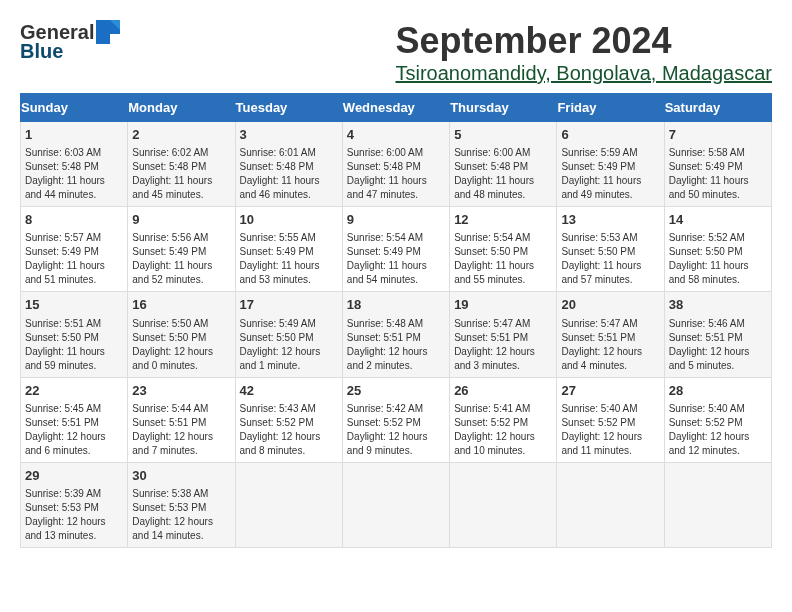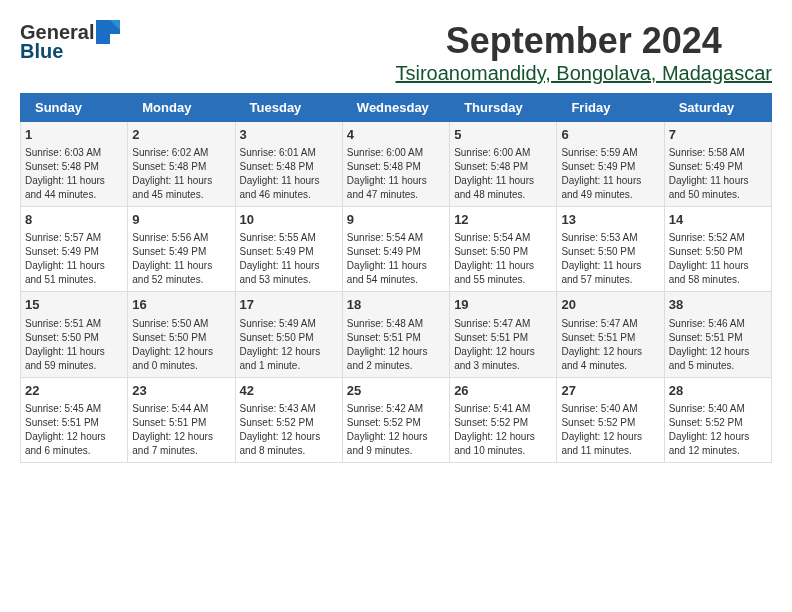--- a/index.html
+++ b/index.html
@@ -14,21 +14,21 @@
       display: flex;
       align-items: flex-start;
       justify-content: space-between;
       margin-bottom: 4px;
     }
     .logo-area {
       display: flex;
       align-items: center;
     }
     .title-area {
-      text-align: center;
+      text-align: left;
     }
     .month-title {
       font-size: 36px;
       font-weight: bold;
       color: #333;
     }
     .location-title {
       font-size: 20px;
       color: #14532d;
       text-decoration: underline;
@@ -36,21 +36,21 @@
     table {
       width: 100%;
       border-collapse: collapse;
       margin-top: 8px;
     }
     thead tr th {
       background-color: #2a6fba;
       color: #fff;
       font-size: 13px;
       font-weight: bold;
-      padding: 6px 14px;
+      padding: 6px 0;
       text-align: left;
       border: 1px solid #2a6fba;
       margin-left: 20px;
     }
     tbody tr td {
       vertical-align: top;
       font-size: 10px;
       color: #333;
       padding: 4px 4px;
       border: 1px solid #ddd;
@@ -138,14 +138,23 @@
       </tr>
       <tr>
         <td><span class="day-num">22</span>Sunrise: 5:45 AM<br>Sunset: 5:51 PM<br>Daylight: 12 hours and 6 minutes.</td>
         <td><span class="day-num">23</span>Sunrise: 5:44 AM<br>Sunset: 5:51 PM<br>Daylight: 12 hours and 7 minutes.</td>
         <td><span class="day-num">42</span>Sunrise: 5:43 AM<br>Sunset: 5:52 PM<br>Daylight: 12 hours and 8 minutes.</td>
         <td><span class="day-num">25</span>Sunrise: 5:42 AM<br>Sunset: 5:52 PM<br>Daylight: 12 hours and 9 minutes.</td>
         <td><span class="day-num">26</span>Sunrise: 5:41 AM<br>Sunset: 5:52 PM<br>Daylight: 12 hours and 10 minutes.</td>
         <td><span class="day-num">27</span>Sunrise: 5:40 AM<br>Sunset: 5:52 PM<br>Daylight: 12 hours and 11 minutes.</td>
         <td><span class="day-num">28</span>Sunrise: 5:40 AM<br>Sunset: 5:52 PM<br>Daylight: 12 hours and 12 minutes.</td>
       </tr>
+      <tr>
+        <td><span class="day-num">29</span>Sunrise: 5:39 AM<br>Sunset: 5:53 PM<br>Daylight: 12 hours and 13 minutes.</td>
+        <td><span class="day-num">30</span>Sunrise: 5:38 AM<br>Sunset: 5:53 PM<br>Daylight: 12 hours and 14 minutes.</td>
+        <td class="empty-cell"></td>
+        <td class="empty-cell"></td>
+        <td class="empty-cell"></td>
+        <td class="empty-cell"></td>
+        <td class="empty-cell"></td>
+      </tr>
     </tbody>
 </table>
 
 </body></html>

